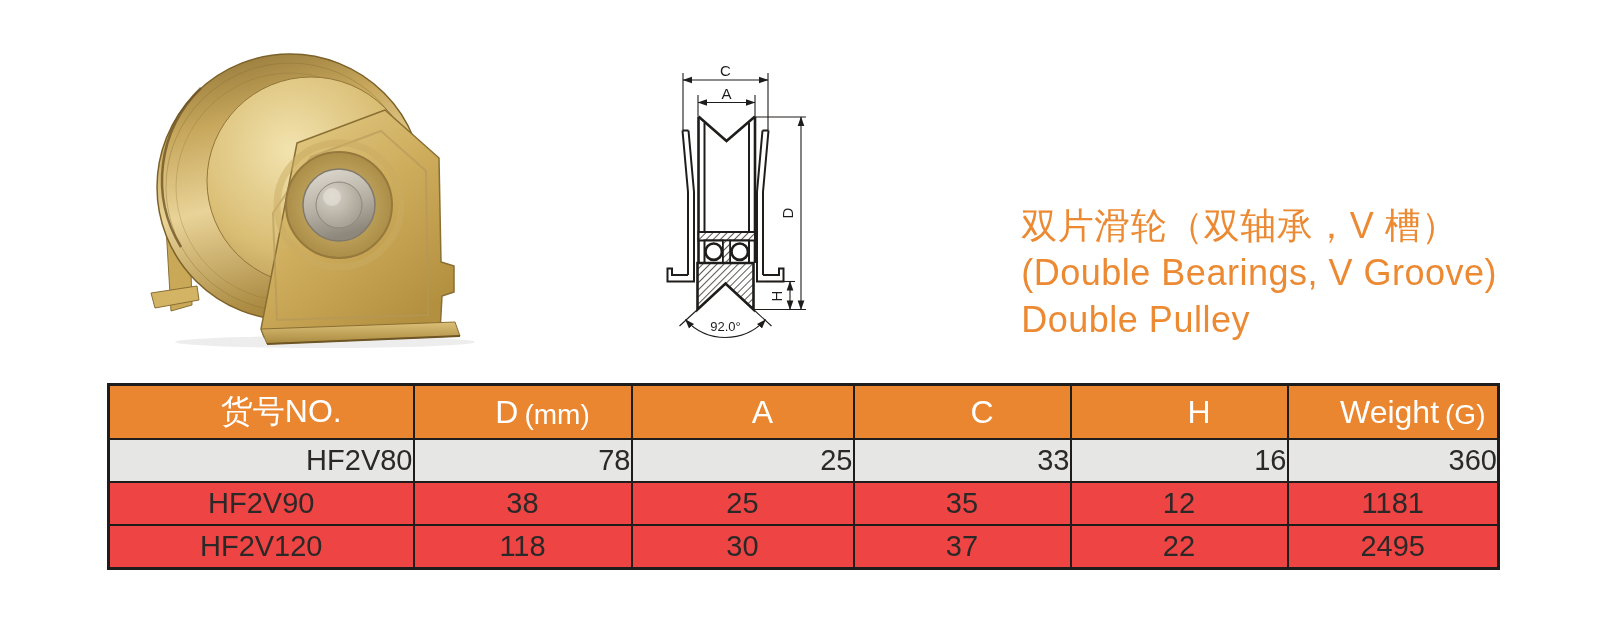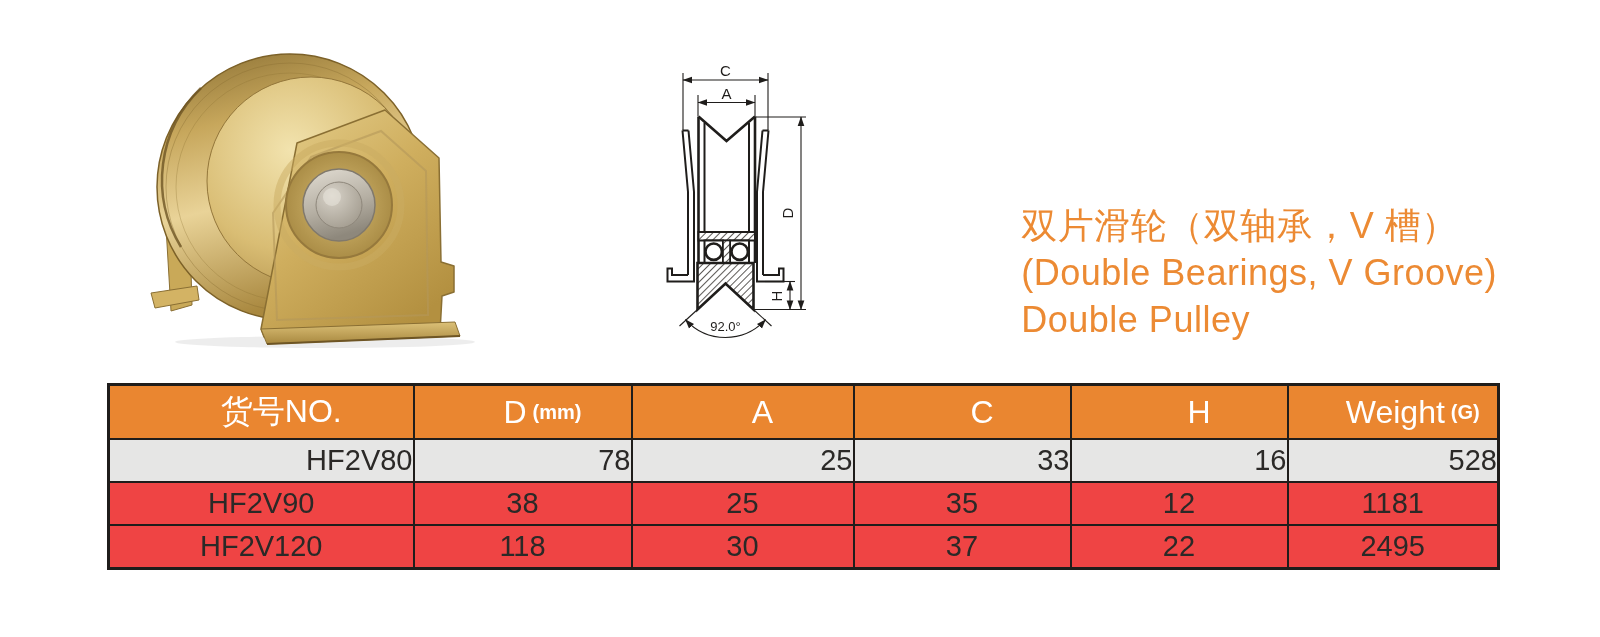--- a/index.html
+++ b/index.html
@@ -32,23 +32,23 @@
   .spec-table th{
     background:#EA8630;color:#ffffff;font-weight:400;
     font-size:32px;height:52px;text-align:center;vertical-align:middle;
     border:2px solid #1f1d1b;padding:0;
   }
   .spec-table td{
     font-size:29px;color:#2b2927;height:41px;text-align:center;vertical-align:middle;
     border:2px solid #1f1d1b;padding:0;background:#ef4444;
   }
   .spec-table tr.alt td{background:#E6E6E5;text-align:right;}
-  .unit{font-size:20px;font-weight:bold;}
+  .unit{font-size:28px;}
   .unit:not(:empty){margin-left:6px;}
-  th .hdr-inner{display:inline-flex;align-items:center;margin-left:40px;}
+  th .hdr-inner{display:inline-flex;align-items:flex-end;margin-left:40px;}
 </style>
 </head>
 <body>
 
 <div class="photo-wrap">
   <svg width="360" height="345" viewBox="0 0 360 345">
     <defs>
       <linearGradient id="gGoldRim" x1="0" y1="0" x2="0.25" y2="1">
         <stop offset="0" stop-color="#8a6f33"></stop>
           <stop offset="0.3" stop-color="#c7a75c"></stop>
@@ -210,21 +210,21 @@
           </span></th>
     </tr>
   </thead>
   <tbody>
     <tr class="alt">
       <td>HF2V80</td>
       <td>78</td>
       <td>25</td>
       <td>33</td>
       <td>16</td>
-      <td>528</td>
+      <td>360</td>
     </tr>
     <tr>
       <td>HF2V90</td>
       <td>38</td>
       <td>25</td>
       <td>35</td>
       <td>12</td>
       <td>1181</td>
     </tr>
     <tr>

